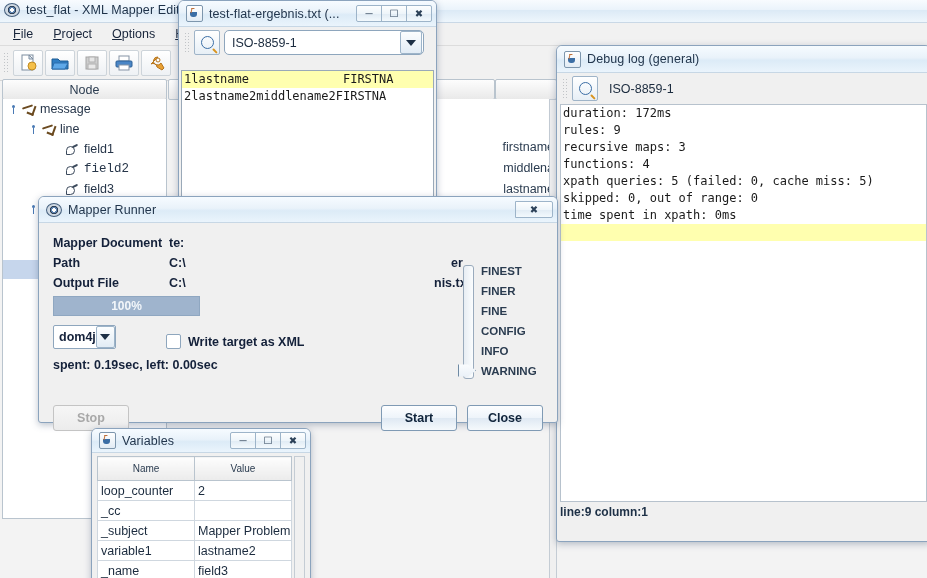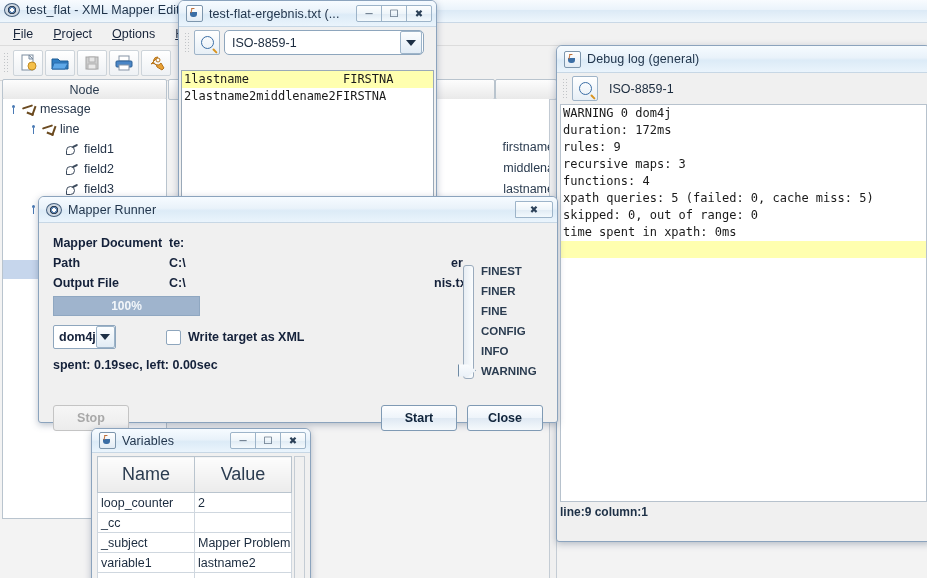--- a/index.html
+++ b/index.html
@@ -339,21 +339,21 @@
 
   
   #dbgwin { left: 556px; top: 45px; width: 375px; height: 497px; }
   #dbgwin .titlebar { height: 27px; }
 
   
   #varwin { left: 91px; top: 428px; width: 220px; height: 160px; }
   #varwin .titlebar { height: 24px; }
   .vtable { border-collapse: collapse; width: 100%; table-layout: fixed; }
   .vtable th {
-    height: 36px; font-weight: normal; font-size: 18px; color:#2b3c50;
+    height: 24px; font-weight: normal; font-size: 10px; color:#2b3c50;
     background: linear-gradient(to bottom,#fdfdfd,#ebebeb);
     border: 1px solid #b9c4ce;
     box-sizing:border-box;
     text-align:center;
   }
   .vtable td {
     height: 20px; font-size: 12.5px; color:#1b2b3e;
     background:#ffffff;
     border: 1px solid #cfd7df;
     padding-left: 3px;
@@ -438,21 +438,21 @@
         </div>
         <div class="tnode" style="padding-left:26px;">
           <span class="thandle"></span>
           <span class="tico-elem"></span>
           <span>line</span>
         </div>
         <div class="tnode" style="padding-left:62px;">
           <span class="tico-attr"></span>
           <span>field1</span>
         </div>
-        <div class="tnode" style="padding-left:62px;">
+        <div class="tnode" style="padding-left:62px;font-family:Liberation Mono, monospace;">
           <span class="tico-attr"></span>
           <span>field2</span>
         </div>
         <div class="tnode" style="padding-left:62px;">
           <span class="tico-attr"></span>
           <span>field3</span>
         </div>
         <div class="tnode" style="padding-left:26px;">
           <span class="thandle"></span>
         </div>
@@ -527,21 +527,20 @@
       <span class="grip"></span>
       <span class="magbtn">
           <span class="mag"></span>
         </span>
       <span class="combo" style="border:none;background:transparent;">
         <span class="cval">ISO-8859-1</span>
       </span>
     </div>
 
     <div class="codearea" style="margin:0 3px; height:398px; border-color:#b7c2cd;">
-      <div class="codeline">WARNING 0 dom4j</div>
       <div class="codeline">duration: 172ms</div>
       <div class="codeline">rules: 9</div>
       <div class="codeline">recursive maps: 3</div>
       <div class="codeline">functions: 4</div>
       <div class="codeline">xpath queries: 5 (failed: 0, cache miss: 5)</div>
       <div class="codeline">skipped: 0, out of range: 0</div>
       <div class="codeline">time spent in xpath: 0ms</div>
       <div class="codeline hl">&nbsp;</div>
     </div>
 
@@ -572,21 +571,21 @@
       <div class="rrow">
         <span class="rlabel">Output File</span>
         <span class="rvalue">C:\</span>
         <span style="position:absolute;left:395px;">nis.txt</span>
       </div>
 
       <div class="progress">
         <span>100%</span>
       </div>
 
-      <div style="display:flex;align-items:center;">
+      <div style="display:flex;align-items:flex-end;">
         <span class="selcombo">
           <span class="cval">dom4j</span>
           <span class="arrowbtn">
               <span class="caret-dn"></span>
             </span>
         </span>
         <span style="width:50px"></span>
         <span class="cbox" style="margin-top:9px;"></span>
         <span style="margin:9px 0 0 7px;font-size:12.5px;font-weight:bold;color:#14213a;">Write target as XML</span>
       </div>

